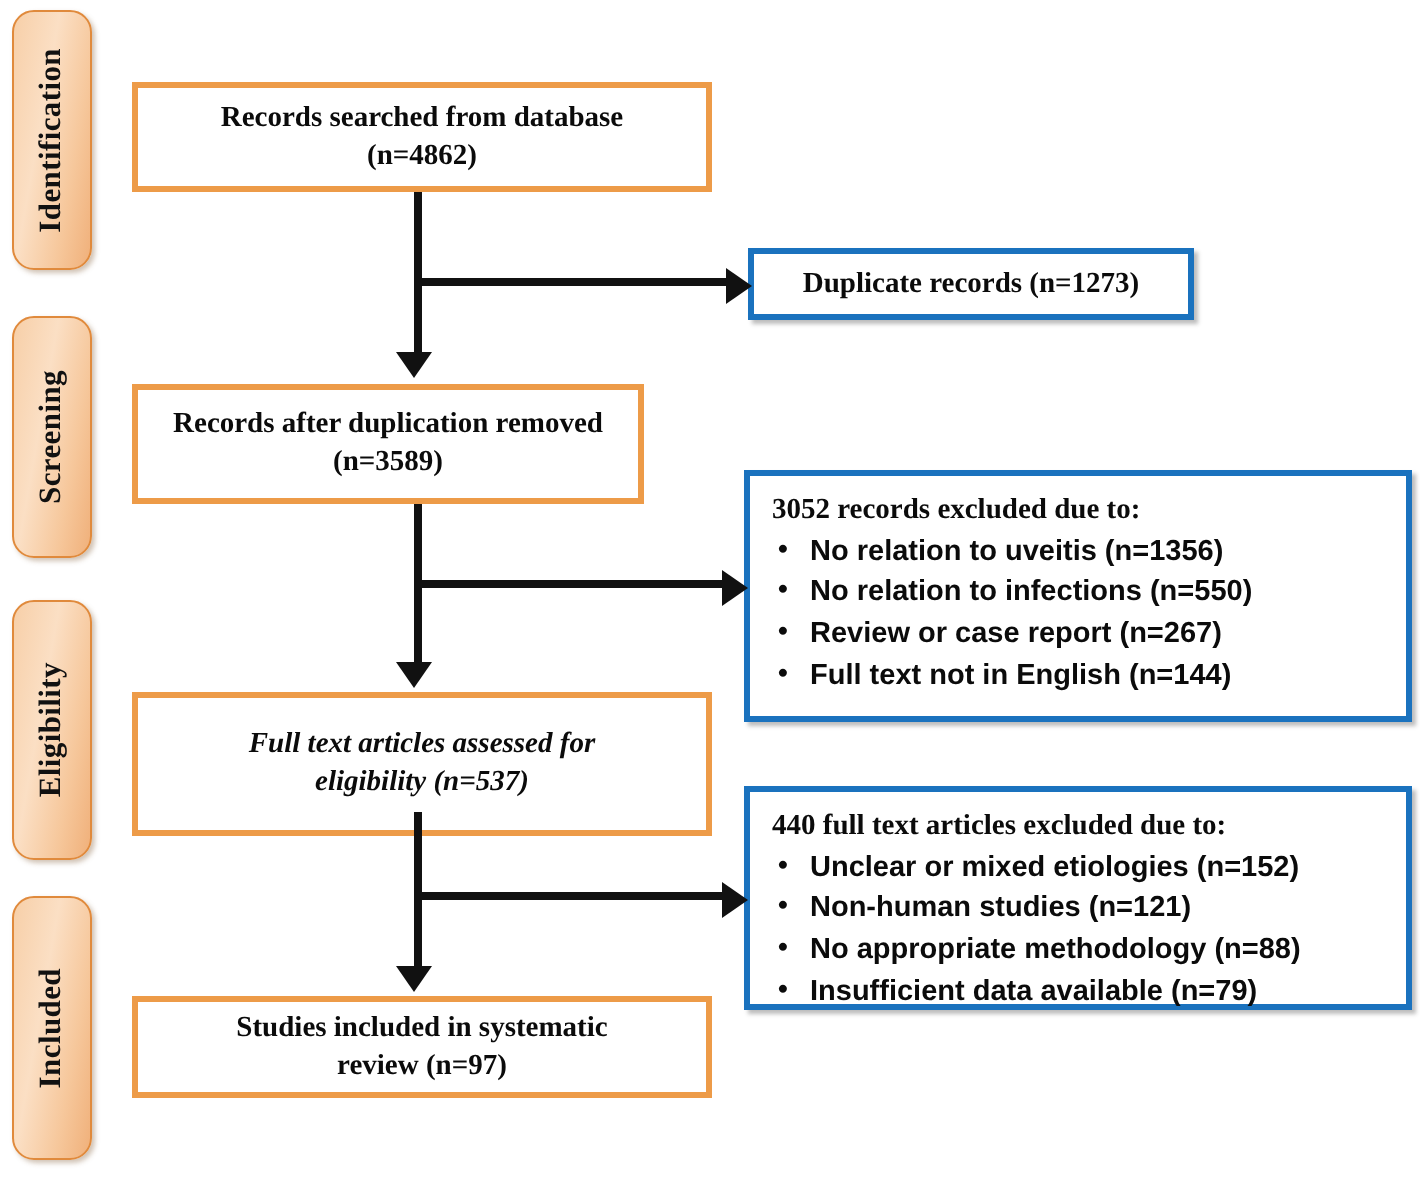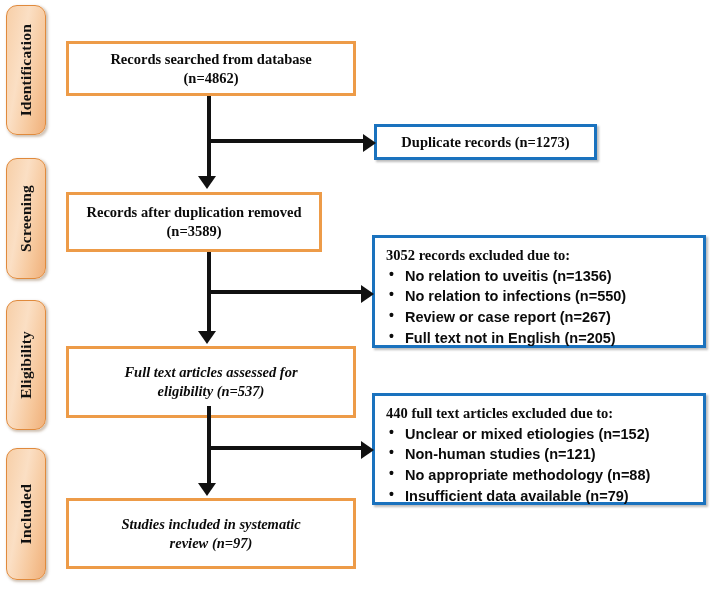--- a/index.html
+++ b/index.html
@@ -171,38 +171,38 @@
     </div>
   </div>
 
   <div class="flow-box orange" style="left:66px; top:346px; width:290px; height:72px;font-style:italic;">
     <div class="flow-box-text">
       <span>Full text articles assessed for</span><br>
       <span>eligibility (n=537)</span>
     </div>
   </div>
 
-  <div class="flow-box orange" style="left:66px; top:498px; width:290px; height:71px;font-style:italic;">
+  <div class="flow-box orange" style="left:66px; top:498px; width:290px; height:51px;">
     <div class="flow-box-text">
       <span>Studies included in systematic</span><br>
       <span>review (n=97)</span>
     </div>
   </div>
 
   <div class="flow-box blue" style="left:374px; top:124px; width:223px; height:36px;text-align:right;">
     <div class="flow-box-text">Duplicate records (n=1273)</div>
   </div>
 
-  <div class="excl-box" style="left:372px; top:235px; width:334px; height:113px;">
+  <div class="excl-box" style="left:372px; top:235px; width:334px; height:126px;">
     <div class="excl-head">3052 records excluded due to:</div>
     <ul class="excl-list">
       <li class="excl-item">No relation to uveitis (n=1356)</li>
       <li class="excl-item">No relation to infections (n=550)</li>
       <li class="excl-item">Review or case report (n=267)</li>
-      <li class="excl-item">Full text not in English (n=205)</li>
+      <li class="excl-item">Full text not in English (n=144)</li>
     </ul>
   </div>
 
   <div class="excl-box" style="left:372px; top:393px; width:334px; height:112px;">
     <div class="excl-head">440 full text articles excluded due to:</div>
     <ul class="excl-list">
       <li class="excl-item">Unclear or mixed etiologies (n=152)</li>
       <li class="excl-item">Non-human studies (n=121)</li>
       <li class="excl-item">No appropriate methodology (n=88)</li>
       <li class="excl-item">Insufficient data available (n=79)</li>

